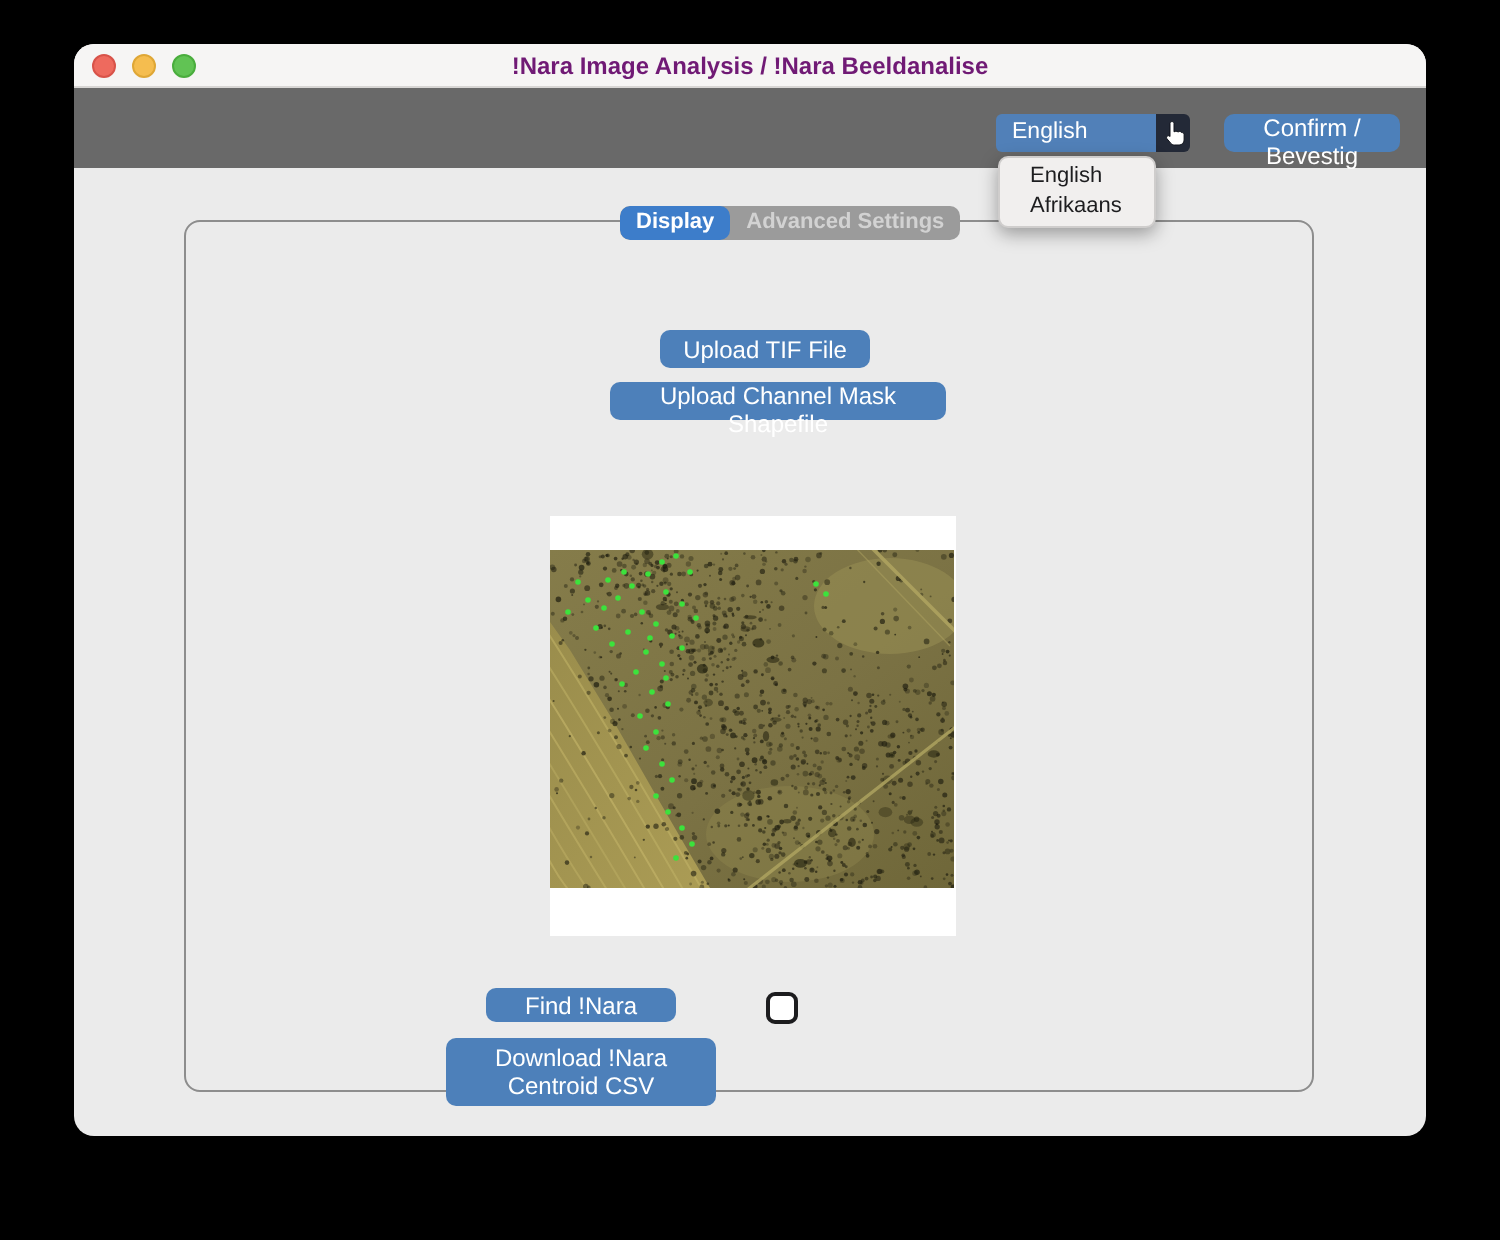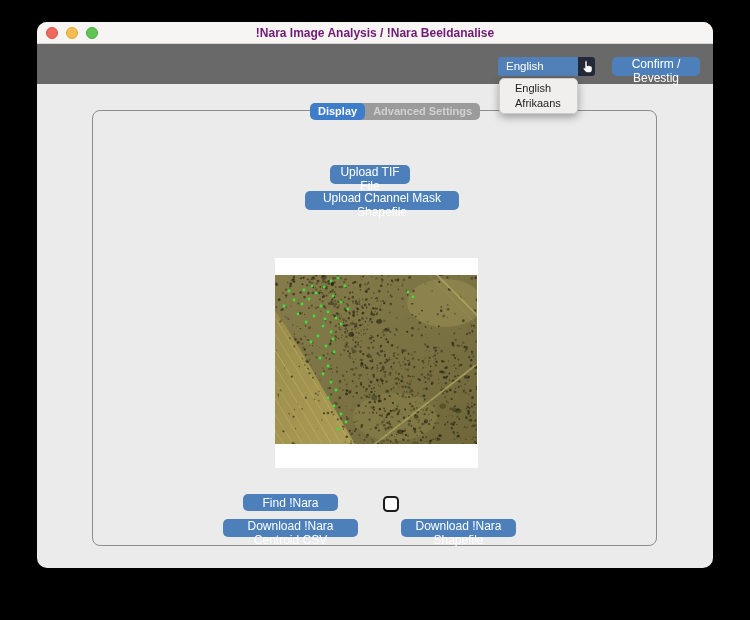--- a/index.html
+++ b/index.html
@@ -25,30 +25,30 @@
   .confirm{position:absolute;left:575px;top:13px;width:88px;height:19px;}
   .menu{position:absolute;left:462px;top:56px;width:79px;background:#f1efee;border:1px solid #cfcdcc;
         border-radius:5px;box-shadow:0 3px 9px rgba(0,0,0,.35);z-index:50;padding:2px 0;}
   .menu-item{height:15px;line-height:15px;font-size:11px;color:#1d1d1f;padding-left:15px;cursor:pointer;}
   .tabbar{position:absolute;left:273px;top:81px;height:17px;display:flex;z-index:5;
           border-radius:5px;overflow:hidden;background:#9b9b9b;}
   .tab{font-size:11px;line-height:17px;padding:0 8px;color:#d2d2d2;cursor:pointer;white-space:nowrap;font-weight:bold;}
   .tab.active{background:var(--tab-active,#3d7dca);color:#fff;border-radius:5px;}
   .frame{position:absolute;left:55px;top:88px;width:565px;height:436px;border:1px solid #8d8d8d;border-radius:8px;}
   .instruction{position:absolute;left:0;top:119px;width:100%;text-align:center;font-size:11.5px;color:#1d1d1f;}
-  .btn-uptif{position:absolute;left:293px;top:143px;width:80px;height:19px;}
-  .btn-upmask{position:absolute;left:268px;top:169px;width:154px;height:19px;}
+  .btn-uptif{position:absolute;left:293px;top:143px;width:105px;height:19px;}
+  .btn-upmask{position:absolute;left:268px;top:169px;width:168px;height:19px;}
   .canvas{position:absolute;left:238px;top:236px;width:203px;height:210px;background:#fff;}
   .photo{position:absolute;left:0;top:17px;width:202px;height:169px;}
   .photo svg{display:block;width:100%;height:100%;}
   .btn-find{position:absolute;left:206px;top:472px;width:95px;height:17px;}
   .checkbox{position:absolute;left:346px;top:474px;width:16px;height:16px;background:#fff;
             border:2.5px solid #1c1c1e;border-radius:4.5px;cursor:pointer;}
   .chk-label{position:absolute;left:369px;top:476px;font-size:11.5px;color:#1d1d1f;white-space:nowrap;}
-  .btn-csv{position:absolute;left:186px;top:497px;width:135px;height:18px;}
+  .btn-csv{position:absolute;left:186px;top:497px;width:135px;height:34px;}
   .btn-shp{position:absolute;left:364px;top:497px;width:115px;height:18px;}
 </style>
 </head>
 <body>
 
 <div class="stage">
   <div class="window">
 
     <div class="titlebar">
       <div class="traffic">
@@ -1344,16 +1344,15 @@
               <circle cx="58" cy="64" r="1.4" fill="#3ce23c"></circle>
               <circle cx="50" cy="44" r="1.4" fill="#3ce23c"></circle>
             </g>
         </svg>
       </div>
     </div>
 
     <button class="btn btn-find">Find !Nara</button>
     <div class="checkbox"></div>
     <button class="btn btn-csv">Download !Nara Centroid CSV</button>
-    <button class="btn btn-shp">Download !Nara Shapefile</button>
 
   </div>
 </div>
 
 </body></html>

